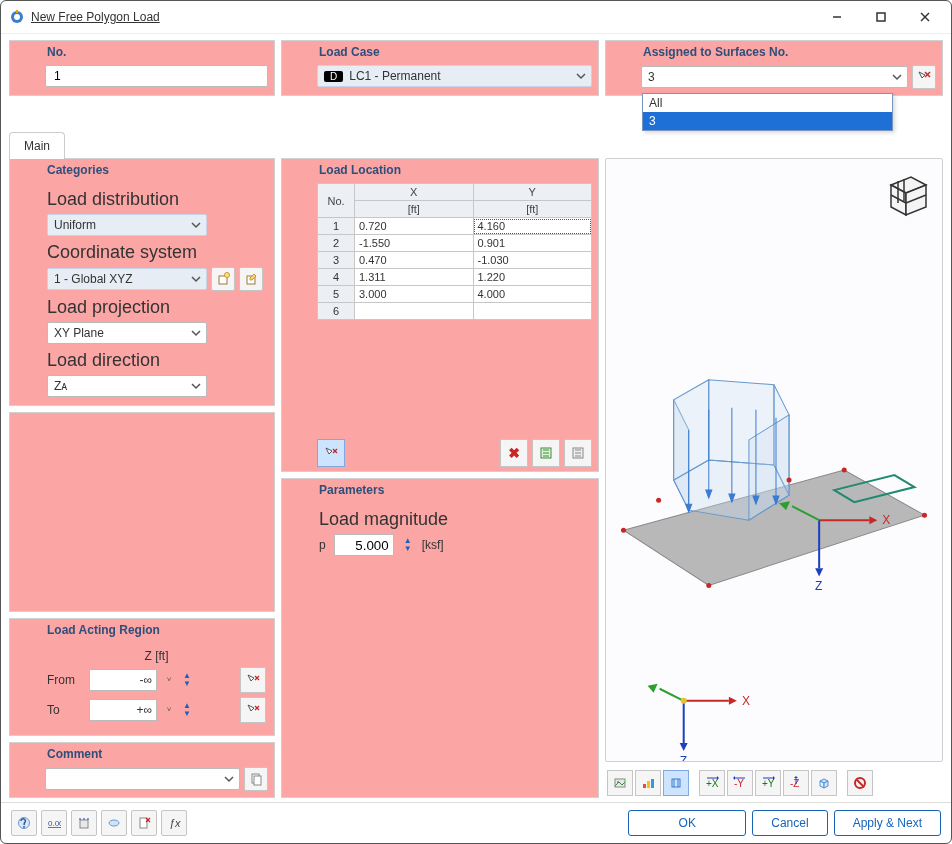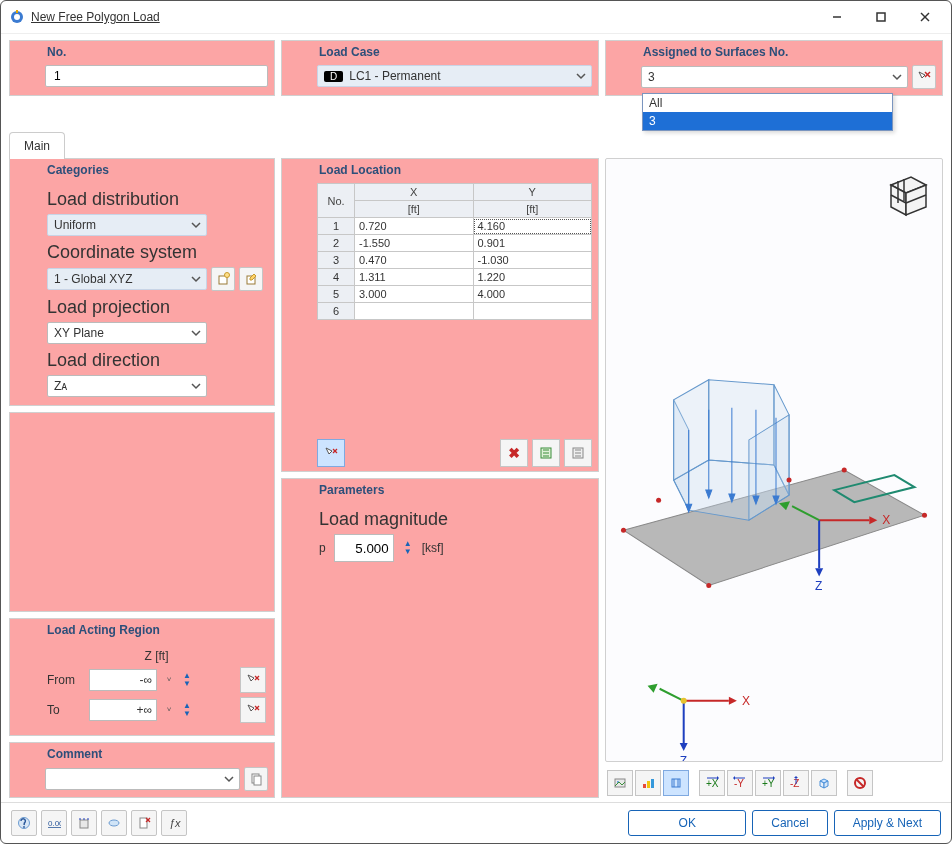--- a/index.html
+++ b/index.html
@@ -74,21 +74,21 @@
 table.grid td.sel{outline:1px dotted #555;outline-offset:-2px;}
 .loc-tools{display:flex;justify-content:space-between;padding:4px 6px;}
 .loc-tools .left{display:flex;gap:4px;}
 .loc-tools .right{display:flex;gap:4px;}
 .tool{width:26px;height:26px;border:1px solid #c5c5c5;background:#f5f5f5;display:flex;align-items:center;justify-content:center;}
 .tool.sel{background:#cde4ff;border-color:#7fa9e0;}
 
 .params{padding-bottom:6px;}
 .params-body{padding:0 8px;}
 .prow{display:flex;align-items:center;gap:8px;}
-.pval{width:60px;height:28px;border:1px solid #bbb;background:#fff;text-align:right;padding:0 4px;box-sizing:border-box;}
+.pval{width:60px;height:22px;border:1px solid #bbb;background:#fff;text-align:right;padding:0 4px;box-sizing:border-box;}
 
 
 .viewport{flex:1;border:1px solid #d0d0d0;border-radius:2px;position:relative;overflow:hidden;background:#fcfcfe;}
 .vp-toolbar{display:flex;gap:2px;padding:2px;}
 .vp-toolbar .tool{width:24px;height:24px;}
 
 
 .dd-list{position:absolute;top:26px;left:0;right:14px;background:#fff;border:1px solid #7a95bf;box-shadow:2px 2px 4px rgba(0,0,0,.15);z-index:50;}
 .dd-item{padding:2px 6px;font-size:12px;}
 .dd-item.sel{background:#1e6fd6;color:#fff;}

